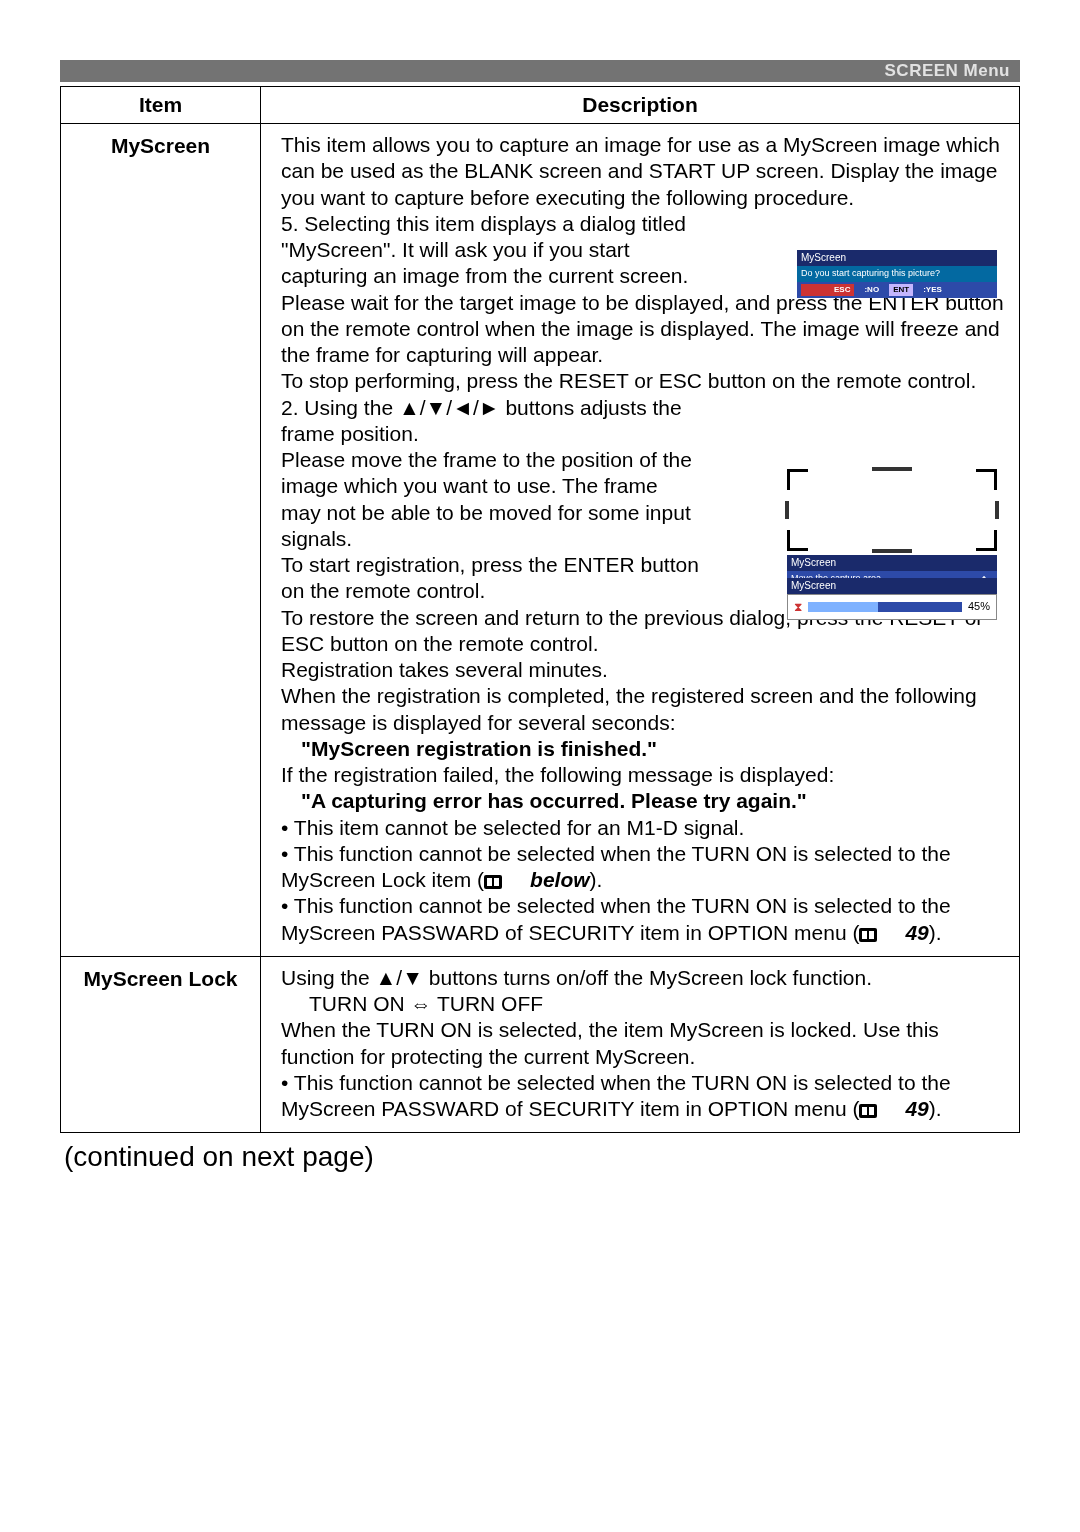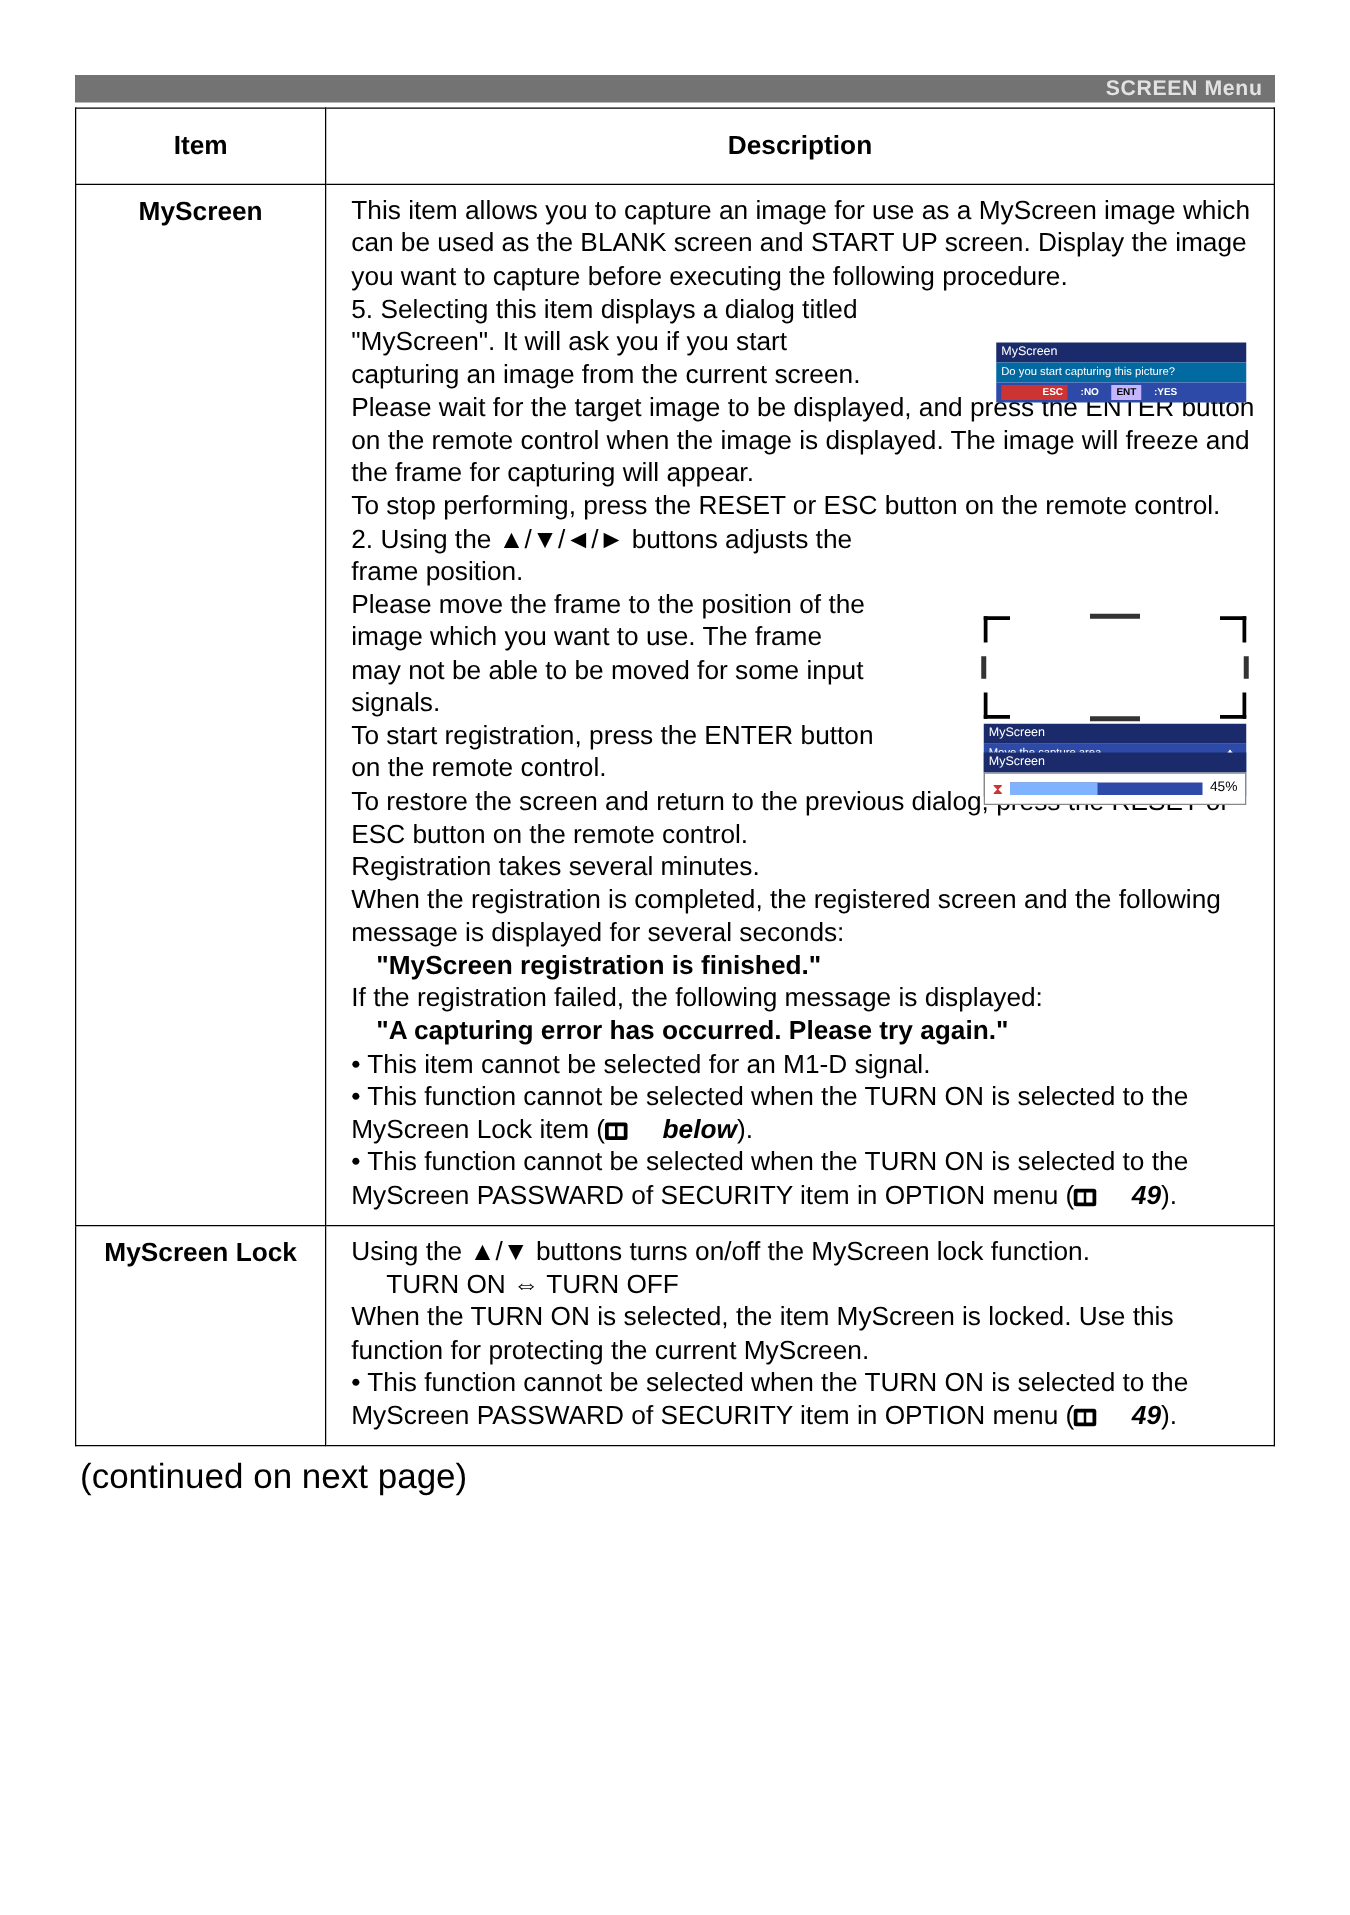--- a/index.html
+++ b/index.html
@@ -41,21 +41,21 @@
     width: 100%;
   }
   table.menu-table th, table.menu-table td {
     border: 1.5px solid #000;
     vertical-align: top;
   }
   table.menu-table th {
     font-size: 21px;
     font-weight: bold;
     text-align: center;
-    padding: 18px 4px;
+    padding: 6px 4px;
   }
   .col-item { width: 200px; }
   .item-cell {
     font-size: 21px;
     font-weight: bold;
     text-align: center;
     padding: 10px 6px;
     vertical-align: middle;
   }
   .desc-cell {

